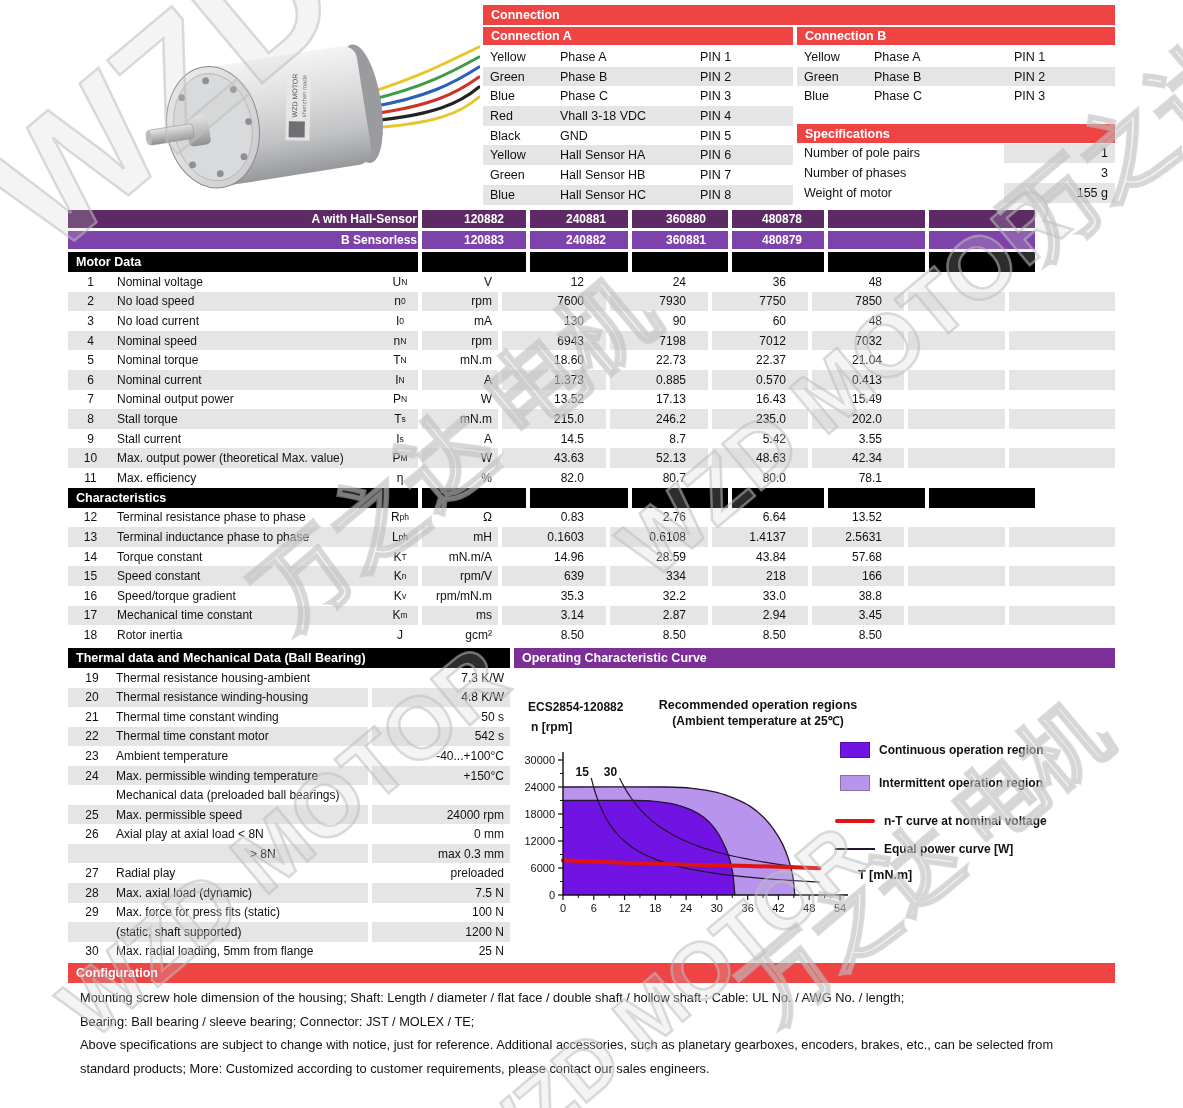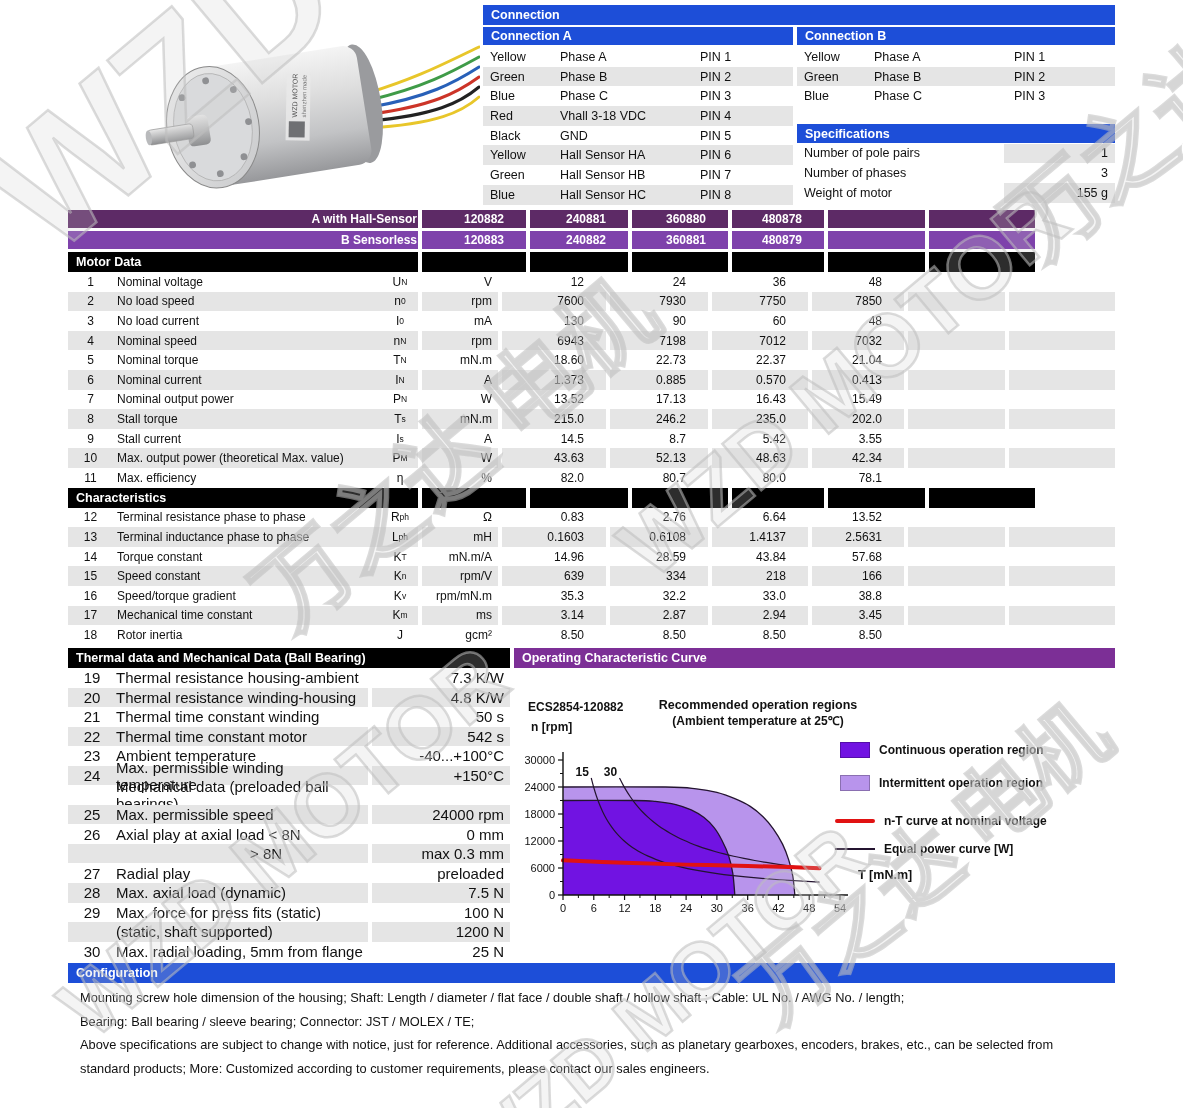--- a/index.html
+++ b/index.html
@@ -1,19 +1,19 @@
 <!DOCTYPE html>
 <html><head>
 <meta charset="utf-8">
 <style>
   html,body{margin:0;padding:0;background:#fff;font-family:"Liberation Sans",sans-serif;color:#111;}
   #page{position:relative;width:1183px;height:1108px;overflow:hidden;background:#fff;}
   .abs{position:absolute;}
   
-  .hdr-bar{background:#1d4ed8;color:#fff;font-weight:bold;font-size:12.5px;display:flex;align-items:center;padding-left:8px;box-sizing:border-box;}
+  .hdr-bar{background:#ef4444;color:#fff;font-weight:bold;font-size:12.5px;display:flex;align-items:center;padding-left:8px;box-sizing:border-box;}
   .black-bar{background:#000;color:#fff;font-weight:bold;font-size:12.5px;display:flex;align-items:center;padding-left:8px;box-sizing:border-box;}
   
   .crow{display:flex;height:19.7px;align-items:center;font-size:12.5px;}
   .crow.alt{background:#e5e5e5;}
   .cc{box-sizing:border-box;}
   .cc.c1{width:77px;padding-left:7px;}
   .cc.c2{width:140px;}
   .cc.c3{flex:1;}
   
   .srow{display:flex;height:19.7px;align-items:center;font-size:12.5px;gap:37px;}
@@ -35,21 +35,21 @@
   .mc.v1{width:104px;}.mc.v2{width:98px;}.mc.v3{width:96px;}
   .mc.v4{width:92px;}.mc.v5{width:97px;}.mc.v6{width:106px;}
   .mc.labelcell{width:350px;justify-content:flex-end;padding-right:1px;}
   .mrow.modelA .mc{background:#5d2a66;}
   .mrow.modelB .mc{background:#7e42ab;}
   .mrow.sechdr .mc{background:#000;color:#fff;font-weight:bold;font-size:12.5px;}
   .mrow.sechdr .mc.labelcell{justify-content:flex-start;padding-left:8px;}
   .mrow.data.alt .mc{background:#e5e5e5;}
   sub{font-size:8.5px;}
   
-  .trow{display:flex;height:19.55px;align-items:flex-end;font-size:15px;width:442px;}
+  .trow{display:flex;height:19.55px;align-items:flex-end;font-size:12px;width:442px;}
   .tnum{width:48px;display:flex;justify-content:center;box-sizing:border-box;height:100%;align-items:center;}
   .tlabel{width:252px;box-sizing:border-box;height:100%;display:flex;align-items:center;}
   .tlabel.ind8n{padding-left:134px;}
   .tval{width:138px;margin-left:4px;display:flex;justify-content:flex-end;align-items:center;padding-right:6px;box-sizing:border-box;height:100%;}
   .trow.alt .tnum,.trow.alt .tlabel,.trow.alt .tval{background:#e5e5e5;}
   
   #chart{position:absolute;left:510px;top:668px;width:605px;height:292px;}
   #chart svg{position:absolute;left:0;top:0;}
   .ch-model{position:absolute;left:18px;top:32px;font-weight:bold;font-size:12px;}
   .ch-ylab{position:absolute;left:21px;top:52px;font-size:12px;font-weight:600;}

